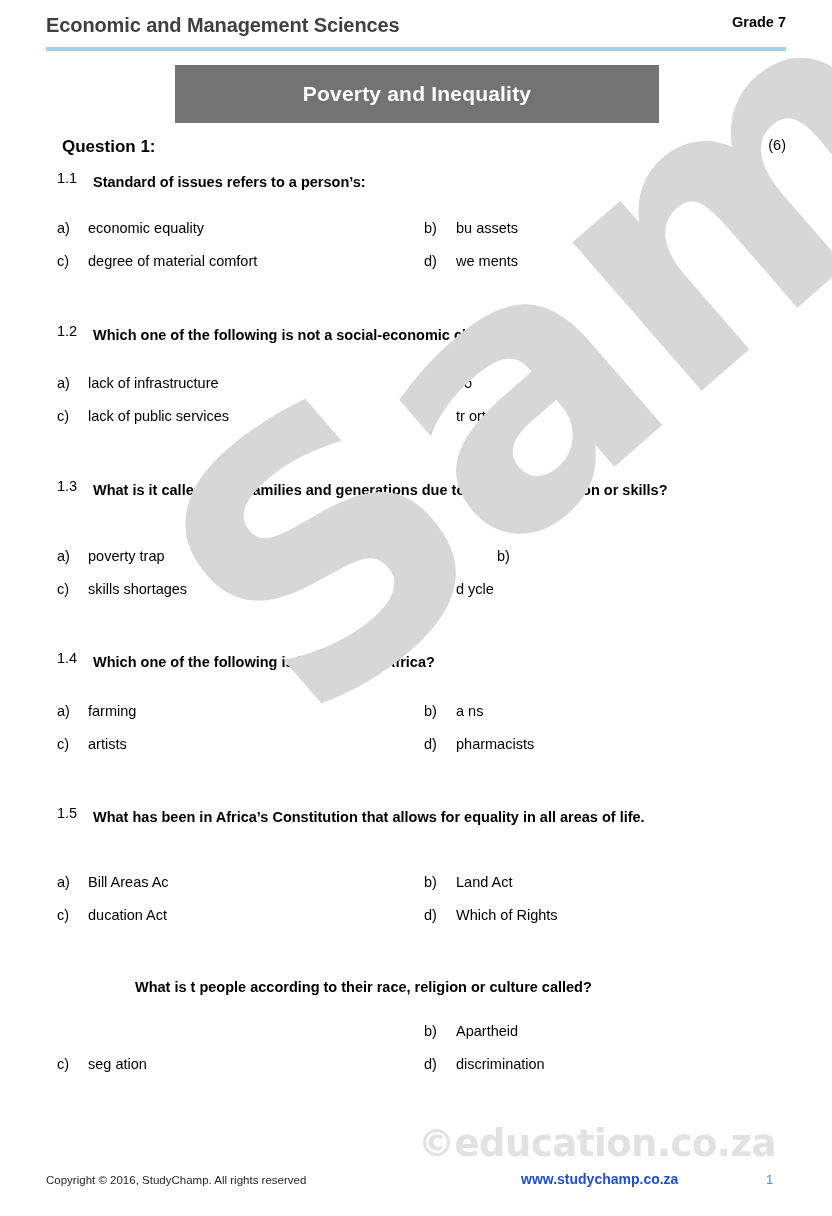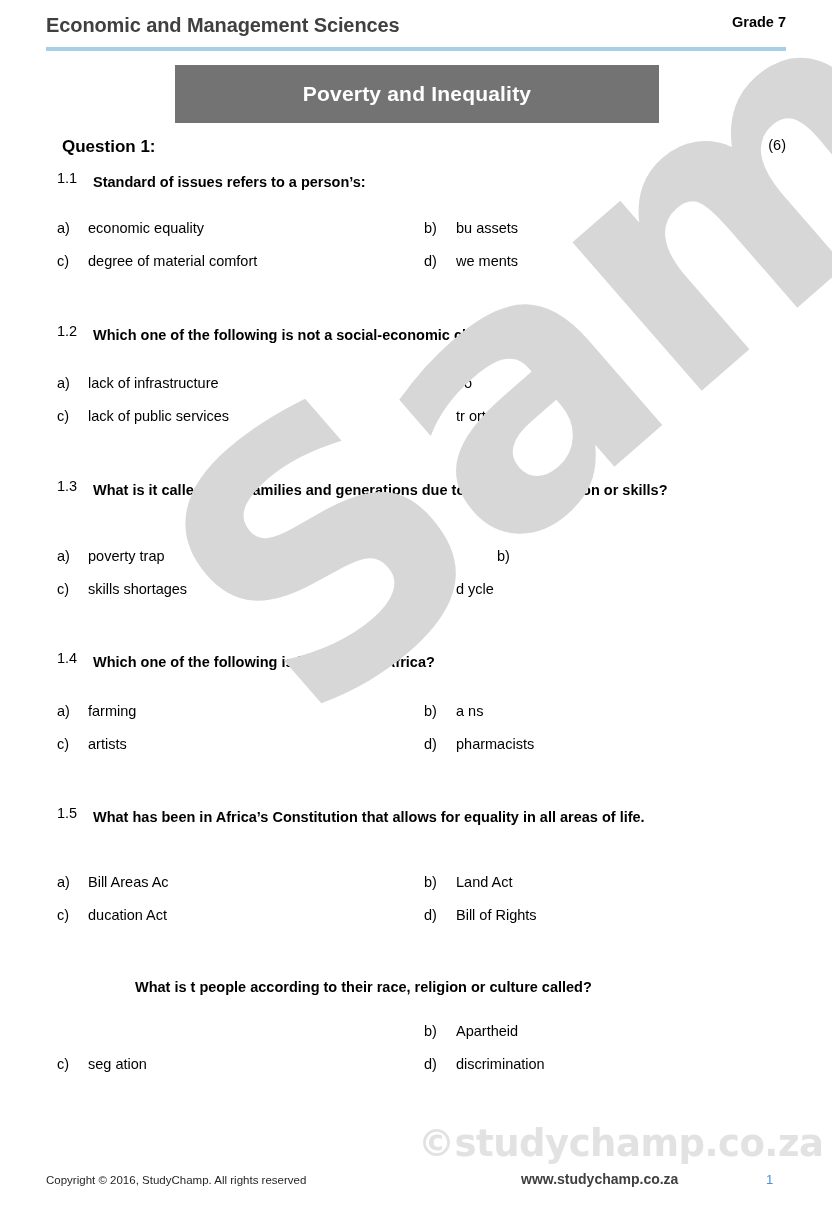--- a/index.html
+++ b/index.html
@@ -221,21 +221,21 @@
     font-size: 11.5px;
     color: #231F20;
     white-space: nowrap;
   }
   .footer-site {
     position: absolute;
     left: 521px;
     top: 3px;
     font-size: 14px;
     font-weight: bold;
-    color: #404040;
+    color: #1d4ed8;
     white-space: nowrap;
   }
   .footer-page {
     position: absolute;
     left: 766px;
     top: 4px;
     font-size: 13px;
     color: #4A90D9;
   }
 </style>
@@ -384,21 +384,21 @@
           <span class="opt-text">Land Act</span>
         </span>
       </div>
       <div class="opt-row">
         <span class="col-left">
           <span class="opt-letter">c)</span>
           <span class="opt-text">         ducation Act</span>
         </span>
         <span class="col-right">
           <span class="opt-letter">d)</span>
-          <span class="opt-text">Bill of Rights</span>
+          <span class="opt-text">Which of Rights</span>
         </span>
       </div>
     </div>
 
     <div class="question" style="top:975px;">
       <span class="q-num"></span>
       <span class="q-text" style="left:78px;width:660px;">What is t                  people according to their race, religion or culture called?</span>
     </div>
     <div class="options" style="top:1023px;">
       <div class="opt-row">
@@ -422,21 +422,21 @@
         </span>
       </div>
     </div>
 
   </div>
 
   <div class="wm-sample">
     <div class="wm-sample-text">Sample</div>
   </div>
 
-  <div class="wm-url">©studychamp.co.za</div>
+  <div class="wm-url">©education.co.za</div>
 
   <div class="footer">
     <span class="footer-copyright">Copyright © 2016, StudyChamp. All rights reserved</span>
     <span class="footer-site">www.studychamp.co.za</span>
     <span class="footer-page">1</span>
   </div>
 
 </div>
 
 </body></html>

